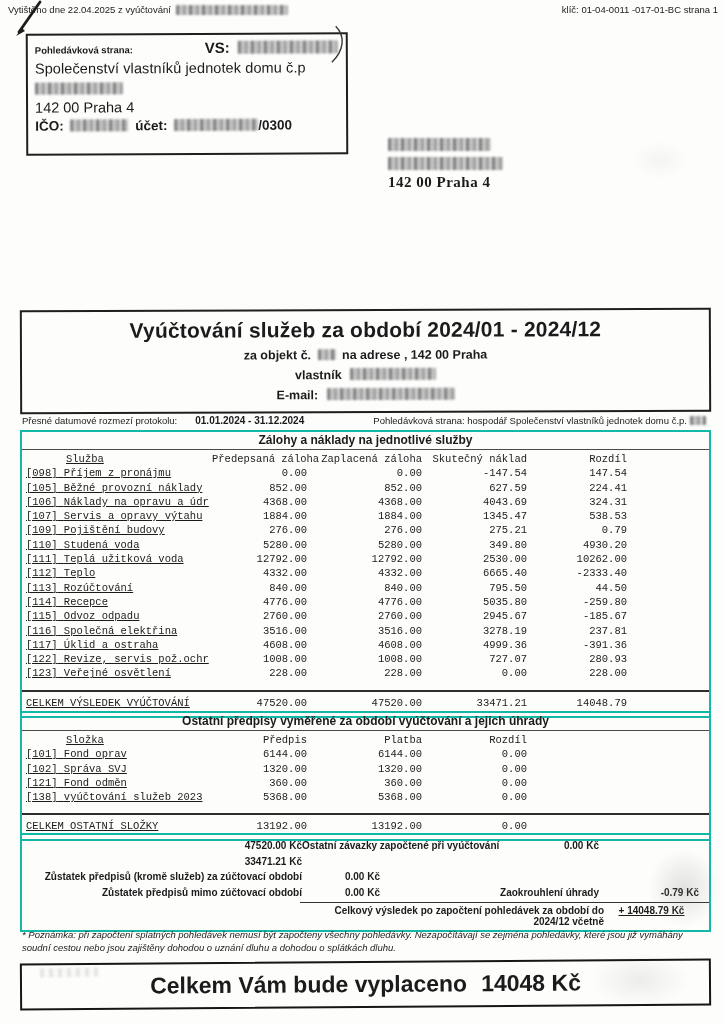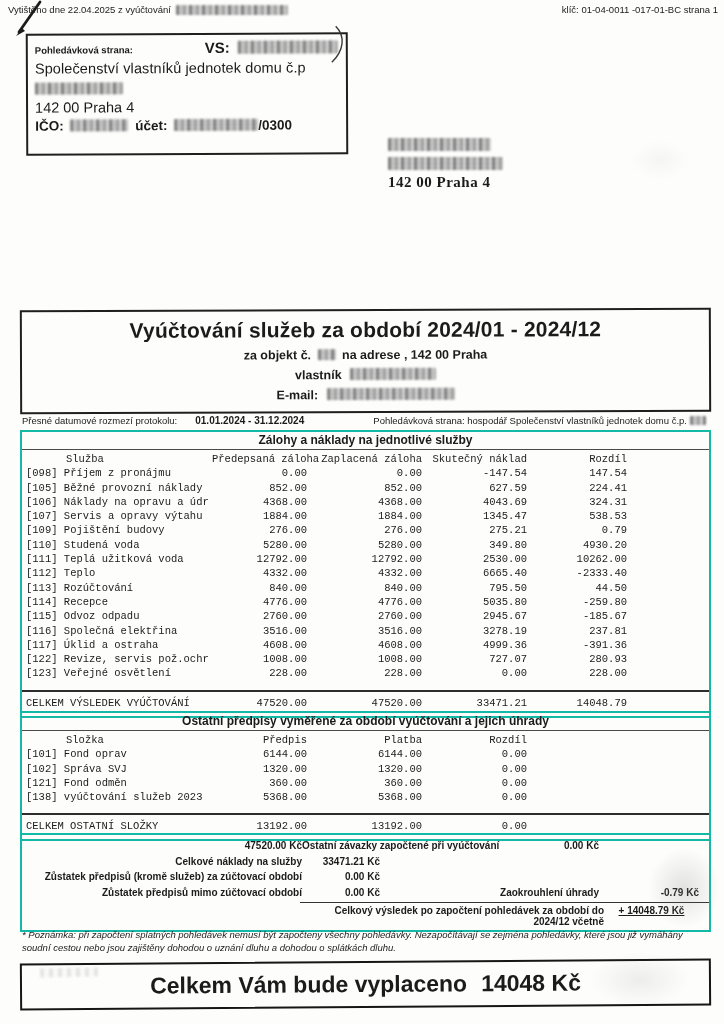--- a/index.html
+++ b/index.html
@@ -40,21 +40,21 @@
   .sub-line { font-size:12.5px; font-weight:bold; margin-top:6px; }
   
   .protocol { position:absolute; left:22px; top:415px; width:684px; display:flex; align-items:baseline; font-size:9.5px; white-space:nowrap; }
   .protocol-value { font-weight:bold; font-size:10px; margin-left:18px;text-align:right; }
   .protocol-right { margin-left:auto; display:flex; align-items:center; gap:3px; }
   
   .tbox { position:absolute; left:20px; width:687px; border:2px solid #14b8a6; background:transparent; }
   .tbox-title { text-align:center; font-weight:bold; font-size:12px; padding:1px 0 2px; border-bottom:1px solid #4a4a4a; }
   .ttable { font-family:"Liberation Mono", monospace; font-size:10.5px; padding:2px 0 4px; }
   .trow { display:grid; grid-template-columns:190px 95px 115px 105px 100px 1fr; height:14.3px; line-height:14.3px; }
-  .c-name { padding-left:4px; white-space:nowrap; overflow:hidden; }
+  .c-name { padding-left:4px; white-space:nowrap; overflow:hidden;text-decoration:underline; }
   .c-num { text-align:right; white-space:nowrap; }
   .thead .c-name { padding-left:44px; }
   .t-total { border-top:2px solid #2d2d2d; margin-top:9px; padding-top:3px; height:17px; line-height:16px; }
   
   .summary-rows { padding:3px 0 2px; }
   .srow { display:grid; grid-template-columns:280px 78px 1fr 100px; font-size:10px; font-weight:bold; height:15.5px; line-height:15.5px; padding-right:10px; }
   .srow span { text-align:right; white-space:nowrap; }
   .sfinal { display:flex; margin-left:278px; border-top:1.5px solid #333; font-size:10px; font-weight:bold;
     padding:2px 10px 3px 0; }
   .sfinal .lbl { flex:1; text-align:right; }
@@ -351,21 +351,20 @@
 
   <div class="tbox" style="top:833px;">
     <div class="summary-rows">
 
     <div class="srow">
         <span>47520.00 Kč</span>
         <span>Ostatní závazky započtené při vyúčtování</span>
         <span>0.00 Kč</span>
       </div>
         <div class="srow">
-        <span>Celkové náklady na služby</span>
         <span>33471.21 Kč</span>
         <span></span>
         <span></span>
       </div>
         <div class="srow">
         <span>Zůstatek předpisů (kromě služeb) za zúčtovací období</span>
         <span>0.00 Kč</span>
         <span></span>
         <span></span>
       </div>

